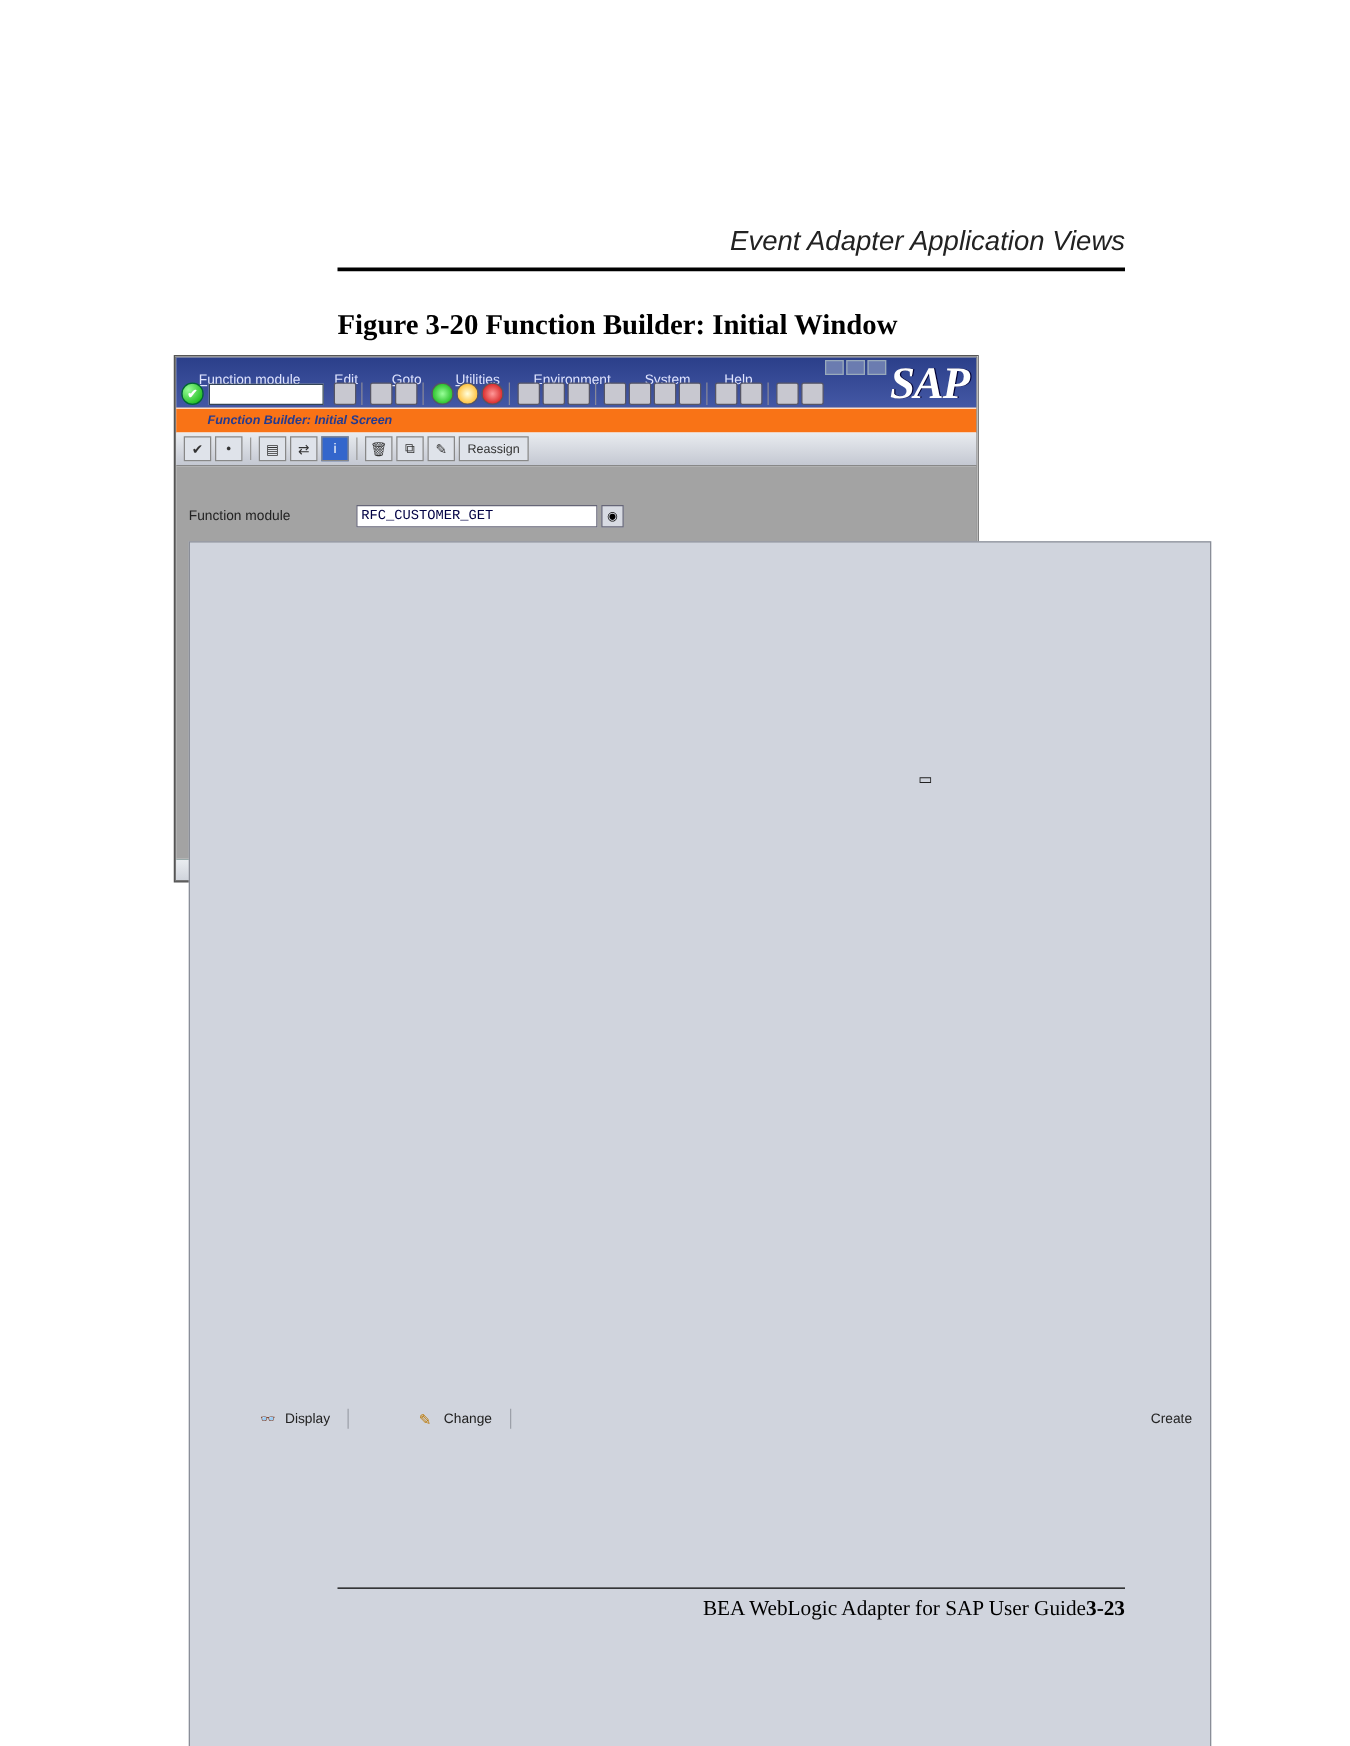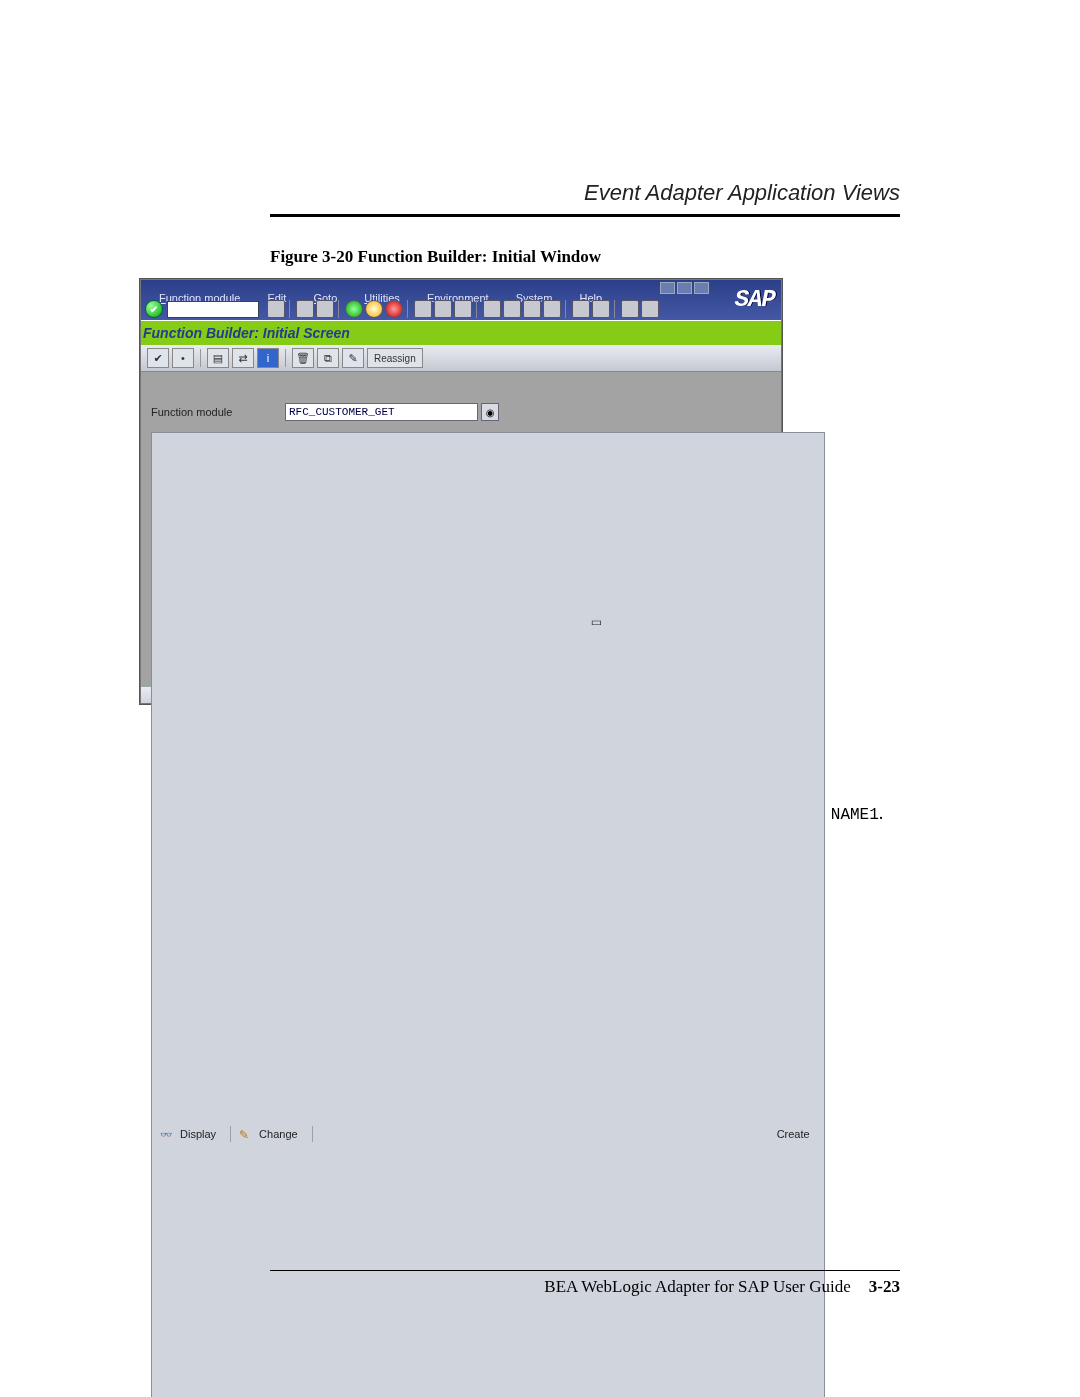--- a/index.html
+++ b/index.html
@@ -42,21 +42,21 @@
     margin: 4px 0 18px 0;
     padding-left: 28px;
   }
   ol.steps li { padding-left: 4px; margin-bottom: 4px; }
   code, .mono {
     font-family: "Courier New", monospace;
     font-size: 16px;
   }
   .figure-caption {
     font-weight: bold;
-    font-size: 17px;
+    font-size: 23px;
     margin: 22px 0 12px 0;
   }
   
   .sap-window {
     width: 640px;
     margin-left: -130px;
     border: 1px solid #777;
     box-shadow: 0 0 0 1px #555;
     font-family: Tahoma, Arial, sans-serif;
   }
@@ -71,23 +71,23 @@
     top: 12px; left: 18px;
     color: #dfe4ff;
     font-size: 11px;
   }
   .sap-menu span { margin-right: 12px; cursor: default; }
   .sap-menu span u { text-decoration: underline; }
   .sap-logo {
     position: absolute;
     right: 6px; top: 0;
     color: #fff;
-    font-family: Liberation Mono, monospace;
+    font-family: Liberation Serif, serif;
     font-weight: 900;
-    font-size: 24px;
+    font-size: 36px;
     font-style: italic;
     letter-spacing: -1px;
     line-height: 40px;
     text-shadow: 1px 0 #003;
     margin-left: 20px;
   }
   .sap-winctl {
     position: absolute;
     right: 72px; top: 2px;
     display: flex;
@@ -117,27 +117,27 @@
   .tb-icons { display:flex; gap:2px; margin-left:4px; }
   .tb-icons .ic {
     width:16px;height:16px;border:1px solid #556;
     background:#c8c8d0;border-radius:2px;
   }
   .tb-icons .ic.g { background: radial-gradient(circle,#9f9,#0a0); border-radius:50%; }
   .tb-icons .ic.y { background: radial-gradient(circle,#ffd,#fa0); border-radius:50%; }
   .tb-icons .ic.r { background: radial-gradient(circle,#f99,#c00); border-radius:50%; }
   .tb-icons .sep { width:2px; background:transparent; border-left:1px solid #889; margin:0 2px;}
   .sap-title {
-    background: #84cc16;
+    background: #f97316;
     color: #243b90;
     font-weight: bold;
     font-style: italic;
     font-family: Arial, sans-serif;
-    font-size: 14px;
-    padding: 4px 2px;
+    font-size: 10px;
+    padding: 4px 25px;
     border-top: 1px solid #fff;
   }
   .sap-apptoolbar {
     background: linear-gradient(#e9ecf0,#c4c8d2);
     border-bottom: 1px solid #888;
     padding: 3px 6px;
     display: flex; align-items: center; gap: 3px;
   }
   .apbtn {
     width: 20px; height: 18px;
@@ -174,41 +174,42 @@
     position: absolute; left: 10px; top: 60px;
     display:flex; align-items:center;
     border:1px solid #8a8e98;
     background:#d0d4dd;
   }
   .mbtn {
     display:flex;align-items:center;gap:6px;
     font-size:11px; color:#222;
     padding: 2px 14px 2px 8px;
     border-right:1px solid #9ca0a9;
+    margin-left:48px;
   }
   .mbtn:last-child{border-right:none;}
   .micon{width:14px;height:12px;display:inline-block;}
   .micon.glasses::before{content:"👓";font-size:10px;}
   .micon.pencil::before{content:"✎";font-size:12px;color:#b70;}
   .micon.page::before{content:"▭";font-size:12px;}
   .sap-status {
     height: 16px;
     background: linear-gradient(#e9ecf0,#d0d4dc);
     border-top:1px solid #9aa;
   }
   
   .footer {
     position: absolute;
     bottom: 100px;
     width: 630px;
     left: 270px;
   }
   .hr-thin { border:none; border-top:1.5px solid #000; margin: 6px 0; }
   .foot-row {
-    display:flex; justify-content:flex-end; gap:18px;
+    display:flex; justify-content:flex-end; 
     font-size:17px;
   }
   .foot-row .pg { font-weight:bold; }
 </style>
 </head>
 <body>
 
 <div class="page">
 
   <div class="section-header">Event Adapter Application Views</div>

